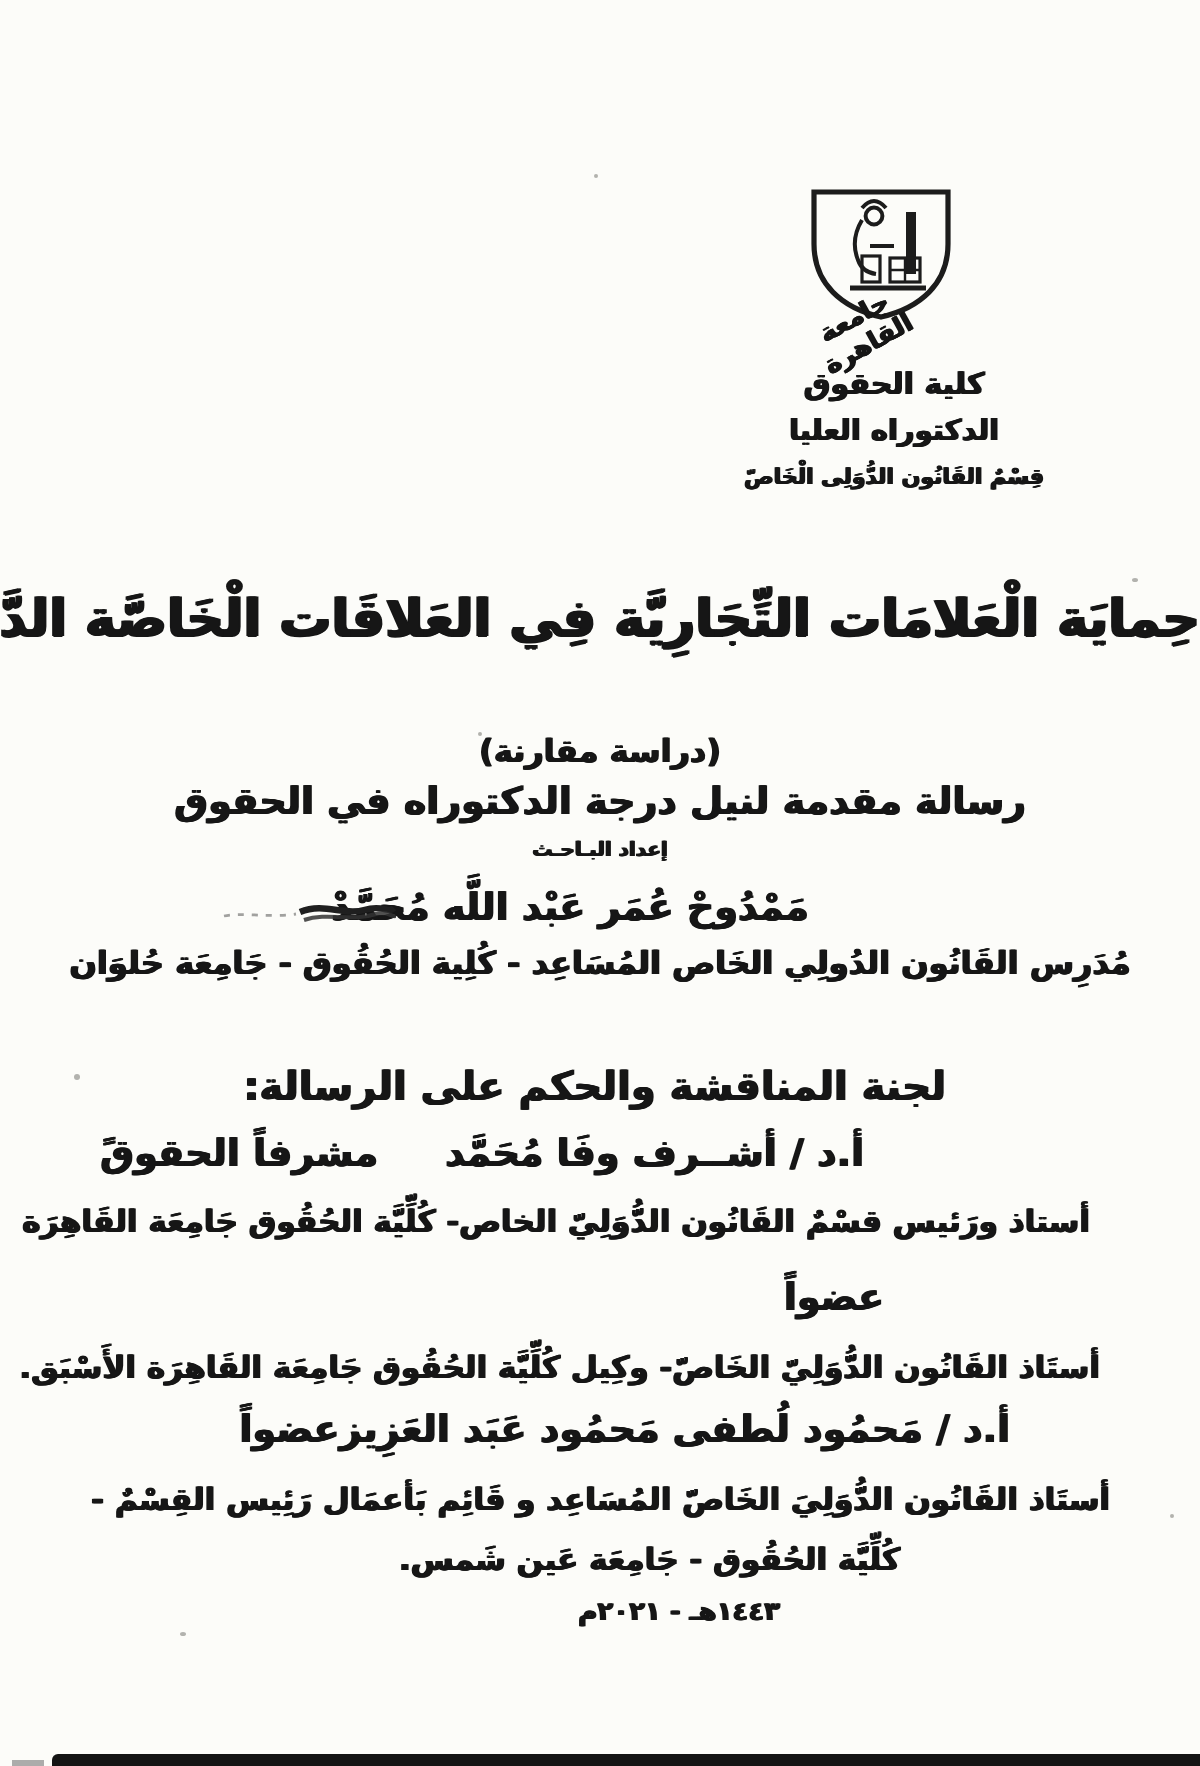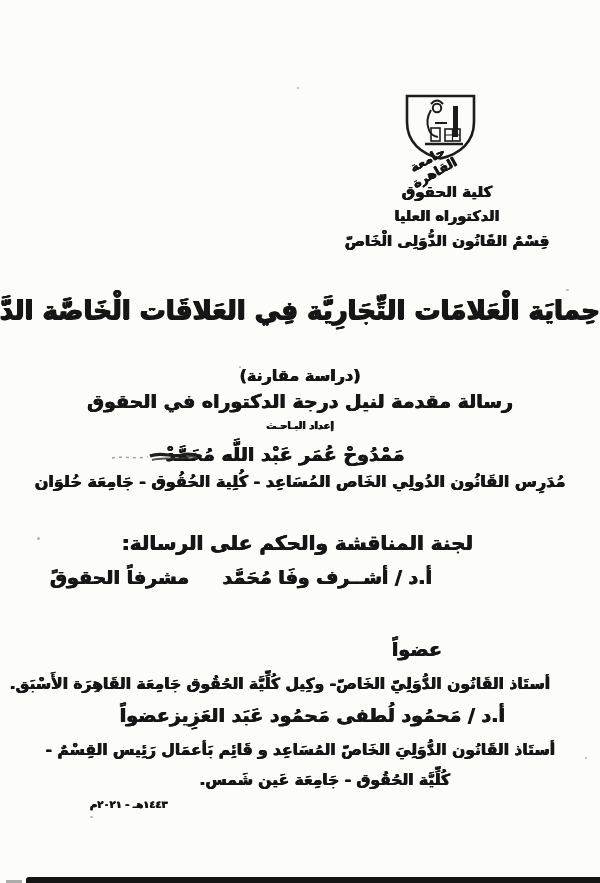--- a/index.html
+++ b/index.html
@@ -18,42 +18,42 @@
   .emblem svg{position:absolute;top:0;left:8px;}
   .univ-name{
     position:absolute;top:58px;left:-8px;width:90px;text-align:center;
     font-size:13px;transform:rotate(-29deg);letter-spacing:0;
   }
 
   
   .fac-block{position:absolute;top:183px;left:333px;width:228px;text-align:center;}
   .fac-line1{font-size:15px;}
   .fac-line2{font-size:14.5px;margin-top:7px;}
-  .fac-line3{font-size:15px;margin-top:8px;}
+  .fac-line3{font-size:11px;margin-top:8px;}
 
   .main-title{top:291px;font-size:26px;line-height:1.5;}
   .study-type{top:366px;font-size:16px;}
   .thesis-line{top:390px;font-size:19px;}
   .prep-heading{top:420px;font-size:10px;}
   .author-name{top:443px;right:30px;left:0;text-align:center;font-size:19px;}
   .scribble{position:absolute;top:448px;left:110px;}
   .affiliation{top:472px;font-size:16px;}
 
   .committee-heading{top:531px;right:127px;font-size:20px;}
   .member-row{position:absolute;display:flex;justify-content:space-between;
     white-space:nowrap;font-size:19px;}
   .row1{top:566px;right:168px;left:50px;}
   .row2{top:638px;right:158px;left:138px;}
   .row3{top:704px;right:95px;left:122px;}
   .member-desc{font-size:15.5px;}
   .desc1{top:602px;right:55px;}
   .desc2{top:675px;right:50px;}
   .desc3a{top:741px;right:45px;}
   .desc3b{top:771px;right:150px;}
-  .date-line{top:799px;left:90px;width:300px;text-align:left;font-size:10px;white-space:nowrap;position:absolute;font-weight:bold;}
+  .date-line{top:799px;left:90px;width:300px;text-align:right;font-size:13px;white-space:nowrap;position:absolute;font-weight:bold;}
 
   .bottom-bar{position:absolute;bottom:0;left:26px;right:0;height:6px;background:#141414;border-radius:3px 0 0 0;}
   .bottom-frag{position:absolute;bottom:0;left:6px;width:16px;height:3px;background:#777;opacity:.6;}
   .speck{position:absolute;background:#8a8a86;border-radius:50%;opacity:.65;}
 </style>
 </head>
 <body>
 
 <div class="page">
 
@@ -96,20 +96,21 @@
     </svg>
   </span>
   <div class="abs center affiliation heavy">مُدَرِس القَانُون الدُولِي الخَاص المُسَاعِد - كُلِية الحُقُوق - جَامِعَة حُلوَان</div>
 
   <div class="abs committee-heading heavy">لجنة المناقشة والحكم على الرسالة:</div>
 
   <div class="member-row row1">
     <span class="heavy">أ.د / أشــرف وفَا مُحَمَّد</span>
     <span class="heavy">مشرفاً الحقوقً</span>
   </div>
+  <div class="abs member-desc desc1 heavy">أستاذ ورَئيس قسْمٌ القَانُون الدُّوَلِيّ الخاص- كُلِّيَّة الحُقُوق جَامِعَة القَاهِرَة</div>
 
   <div class="member-row row2">
     <span class="heavy">عضواً</span>
   </div>
   <div class="abs member-desc desc2 heavy">أستَاذ القَانُون الدُّوَلِيّ الخَاصّ- وكِيل كُلِّيَّة الحُقُوق جَامِعَة القَاهِرَة الأَسْبَق.</div>
 
   <div class="member-row row3">
     <span class="heavy">أ.د / مَحمُود لُطفى مَحمُود عَبَد العَزِيز</span>
     <span class="heavy">عضواً</span>
   </div>

